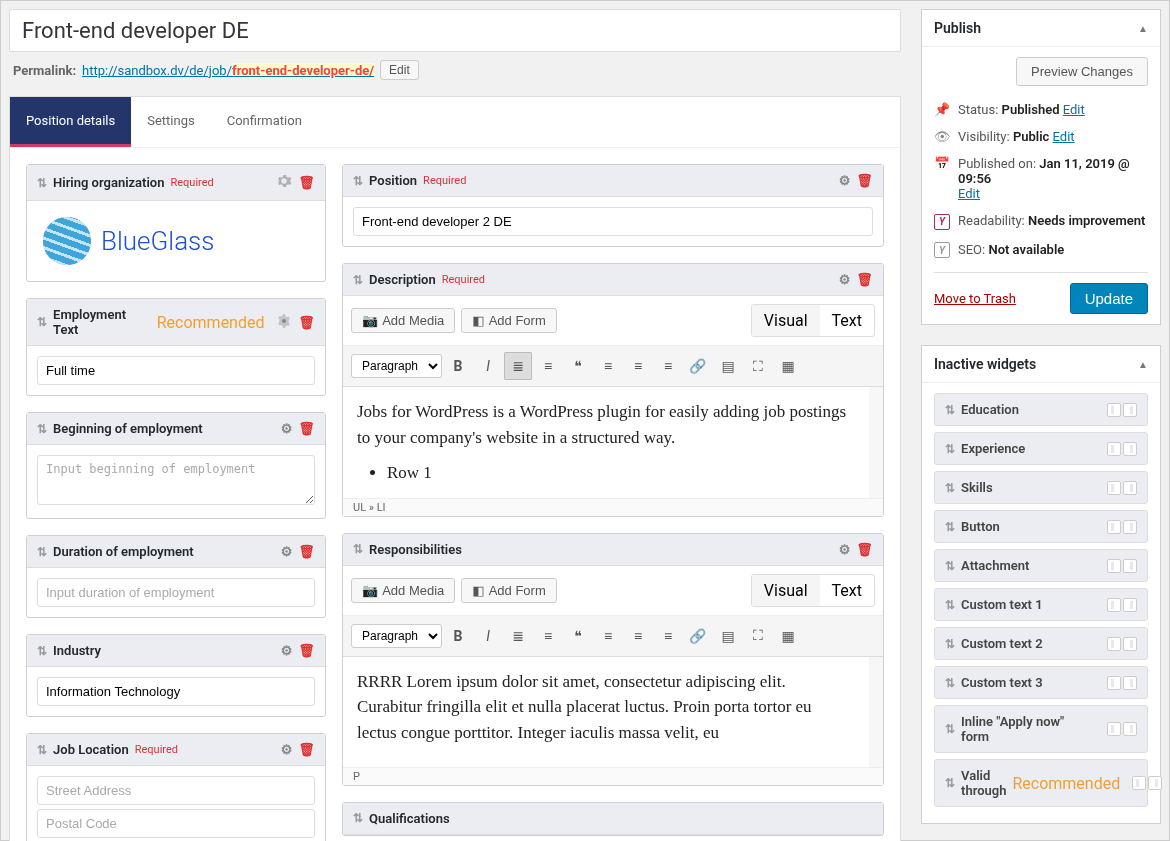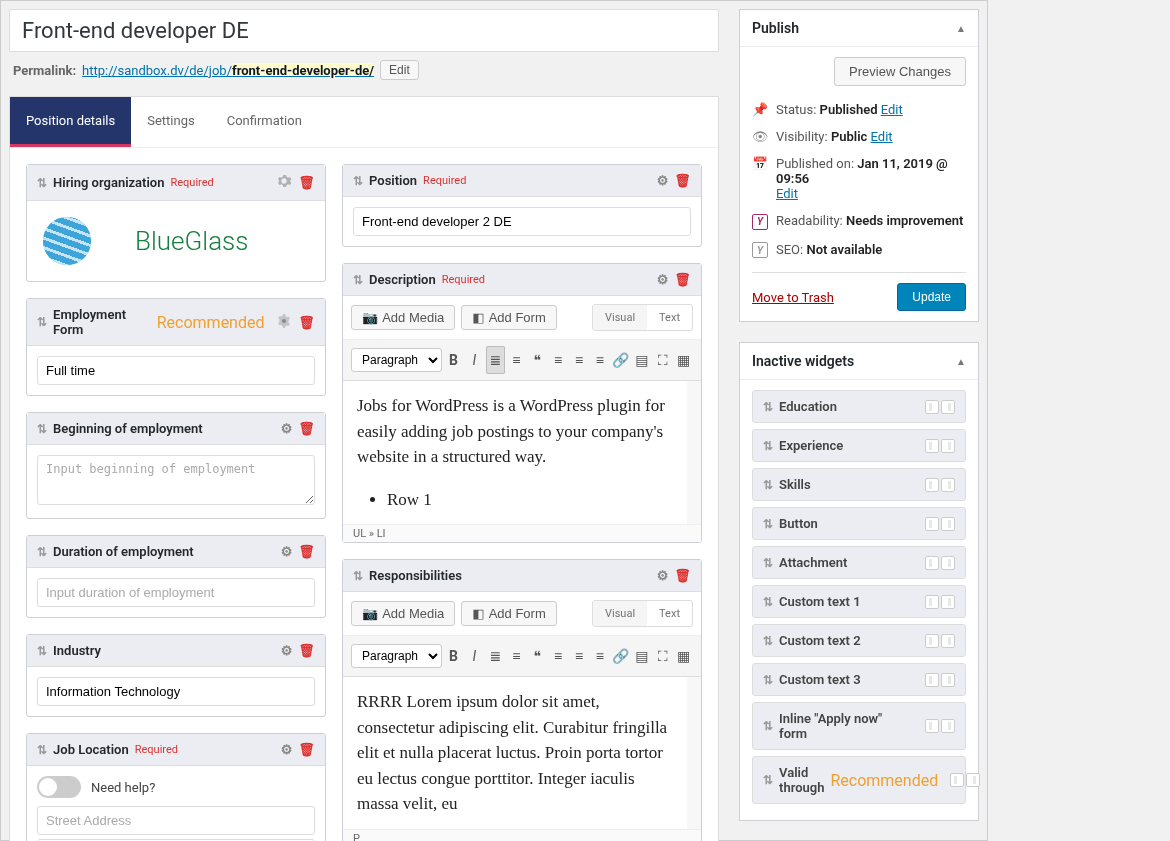--- a/index.html
+++ b/index.html
@@ -1,23 +1,23 @@
 <!DOCTYPE html>
 <html><head>
 <meta charset="utf-8">
 <style>
 * { box-sizing: border-box; margin: 0; padding: 0; }
 body { font-family: -apple-system, BlinkMacSystemFont, "Segoe UI", Roboto, sans-serif; font-size: 13px; color: #444; background: #f1f1f1; }
-.wrap { display: flex; width: 988px; height: 841px; padding: 8px; gap: 20px; border: 1px solid #ccc; background: #f1f1f1; }
+.wrap { display: flex; width: 1170px; height: 841px; padding: 8px; gap: 20px; border: 1px solid #ccc; background: #f1f1f1; }
 .main { flex: 1; min-width: 0; }
 .sidebar { width: 240px; }
 .title-box { background: #fff; border: 1px solid #ddd; padding: 8px 12px; font-size: 22px; color: #32373c; border-radius: 2px; }
 .permalink-row { padding: 8px 4px; font-size: 13px; color: #666; display: flex; align-items: center; gap: 6px; }
 .permalink-row a { color: #0073aa; text-decoration: underline; }
-.permalink-row .slug { font-weight: bold; background: #fffbcc; color: #0f172a; margin-top: 44px; }
+.permalink-row .slug { font-weight: bold; background: #fffbcc; color: #ef4444; margin-top: 44px; }
 .btn-small { border: 1px solid #ccc; background: #f7f7f7; padding: 2px 8px; font-size: 12px; border-radius: 3px; cursor: pointer; color: #555; }
 .tabs-box { background: #fff; border: 1px solid #ddd; margin-top: 8px; }
 .tabs { display: flex; border-bottom: 1px solid #eee; }
 .tab { padding: 16px 16px; color: #666; cursor: pointer; border-bottom: 3px solid transparent; }
 .tab.active { background: #23356b; color: #fff; border-bottom-color: #d63864; }
 .cols { display: flex; gap: 16px; padding: 16px; }
 .col-left { width: 300px; }
 .col-right { flex: 1; min-width: 0; }
 .widget { border: 1px solid #ccd0d4; background: #fff; margin-bottom: 16px; border-radius: 3px; }
 .widget-head { background: #ebedf2; border-bottom: 1px solid #ddd; padding: 8px 10px; display: flex; align-items: center; gap: 6px; font-size: 13px; font-weight: 600; color: #23282d; }
@@ -27,43 +27,43 @@
 .spacer { flex: 1; }
 .gear { color: #888; cursor: pointer; }
 .trash { color: #dc3232; cursor: pointer; }
 .widget-body { padding: 10px; }
 .input { width: 100%; border: 1px solid #ddd; padding: 6px 8px; font-size: 13px; border-radius: 3px; }
 .textarea { width: 100%; border: 1px solid #ddd; padding: 6px 8px; font-size: 12px; min-height: 50px; resize: both; border-radius: 3px; color: #999; }
 .textarea::placeholder, .input::placeholder { color: #aaa; }
 .logo-box { padding: 16px; display: flex; align-items: center; gap: 10px; }
 .logo-circle { width: 48px; height: 48px; border-radius: 50%; background: #3da5d9; position: relative; overflow: hidden; }
 .logo-circle::before { content: ""; position: absolute; inset: 0; background: repeating-linear-gradient(20deg, #3da5d9 0 6px, #fff 6px 9px); opacity: 0.7; }
-.logo-text { font-size: 26px; color: #15803d; font-weight: 300; margin-left: 34px; }
+.logo-text { font-size: 26px; color: #1d4ed8; font-weight: 300; }
 .editor-toolbar-row { display: flex; align-items: center; padding: 8px; gap: 6px; border-bottom: 1px solid #eee; }
 .media-btn { border: 1px solid #ccc; background: #f7f7f7; padding: 4px 10px; border-radius: 3px; font-size: 13px; cursor: pointer; display: flex; align-items: center; gap: 4px; color: #555; }
 .editor-tabs { display: flex; border: 1px solid #ddd; border-radius: 3px; overflow: hidden; }
-.editor-tab { padding: 6px 12px; font-size: 11px; cursor: pointer; color: #737373; }
+.editor-tab { padding: 6px 12px; font-size: 16px; cursor: pointer; color: #000000; }
 .editor-tab.active { background: #f5f5f5; }
 .formatting-row { display: flex; align-items: center; gap: 2px; padding: 6px 8px; border-bottom: 1px solid #ddd; background: #f5f5f5; }
 .sel { border: 1px solid #ccc; padding: 3px 6px; font-size: 12px; background: #fff; border-radius: 3px; }
 .fmt-btn { width: 28px; height: 28px; display: flex; align-items: center; justify-content: center; cursor: pointer; color: #555; border-radius: 2px; font-size: 14px; }
 .fmt-btn.active { background: #ddd; box-shadow: inset 0 0 0 1px #bbb; }
 .editor-content { padding: 12px 14px; font-family: Georgia, serif; font-size: 17px; line-height: 1.5; color: #222; min-height: 110px; position: relative; border-right: 14px solid #f7f7f7; }
-.editor-content ul { margin-left: 30px; margin-top: 17px; }
+.editor-content ul { margin-left: 30px; margin-top: 10px; }
 .editor-status { padding: 2px 10px; font-size: 11px; color: #666; border-top: 1px solid #eee; background: #fafafa; }
 .postbox { background: #fff; border: 1px solid #ccd0d4; margin-bottom: 20px; }
 .postbox-head { padding: 10px 12px; font-weight: 600; font-size: 14px; border-bottom: 1px solid #eee; display: flex; justify-content: space-between; align-items: center; color: #23282d; }
 .postbox-body { padding: 10px 12px; font-size: 13px; }
 .pub-row { display: flex; align-items: flex-start; gap: 8px; padding: 6px 0; color: #555; }
 .pub-icon { color: #888; width: 16px; text-align: center; }
 .bold { font-weight: 600; color: #222; }
 .link { color: #0073aa; text-decoration: underline; cursor: pointer; }
 .red-link { color: #a00; text-decoration: underline; cursor: pointer; }
 .pub-actions { display: flex; justify-content: space-between; align-items: center; padding: 10px 0 0; border-top: 1px solid #ddd; margin-top: 8px; }
-.btn-primary { background: #0085ba; border: 1px solid #006799; color: #fff; padding: 6px 14px; border-radius: 3px; cursor: pointer; font-size: 12px; }
+.btn-primary { background: #0085ba; border: 1px solid #006799; color: #fff; padding: 6px 14px; border-radius: 3px; cursor: pointer; font-size: 15px; }
 .btn-secondary { background: #f7f7f7; border: 1px solid #ccc; padding: 6px 14px; border-radius: 3px; cursor: pointer; font-size: 13px; color: #555; }
 .iw-item { background: #ebedf2; border: 1px solid #ddd; border-radius: 3px; padding: 8px 10px; margin-bottom: 6px; display: flex; align-items: center; gap: 6px; font-size: 13px; font-weight: 600; color: #444; }
 .iw-icons { display: flex; gap: 2px; }
 .iw-icon { width: 14px; height: 14px; border: 1px solid #ccc; background: #fff; border-radius: 2px; position: relative; }
 .iw-icon::after { content: ""; position: absolute; left: 3px; top: 2px; bottom: 2px; width: 3px; background: #e8e8e8; }
 .iw-icon.right::after { left: auto; right: 3px; }
 .toggle-pill { width: 44px; height: 22px; border-radius: 11px; background: #ccc; position: relative; }
 .toggle-pill::after { content: ""; width: 18px; height: 18px; border-radius: 50%; background: #fff; position: absolute; left: 2px; top: 2px; }
 .y-badge { display: inline-flex; width: 16px; height: 16px; border: 1px solid #a4286a; color: #a4286a; align-items: center; justify-content: center; font-size: 10px; font-weight: bold; border-radius: 2px; font-style: italic; }
 .tri { font-size: 10px; color: #777; }
@@ -104,21 +104,21 @@
             </div>
             <div class="logo-box">
               <div class="logo-circle"></div>
               <div class="logo-text">BlueGlass</div>
             </div>
           </div>
 
           <div class="widget">
             <div class="widget-head">
               <span class="drag">⇅</span>
-              <span>Employment Form</span>
+              <span>Employment Text</span>
               <span class="rec">Recommended</span>
               <span class="spacer"></span>
               <span class="gear"><svg class="gearsvg" viewBox="0 0 24 24" fill="currentColor">
                     <circle cx="12" cy="12" r="3"></circle>
                     <path d="M19 12a7 7 0 00-.2-1.6l2-1.6-2-3.4-2.4 1A7 7 0 0014 4l-.4-2.6h-3.2L10 4a7 7 0 00-2.4 1.4l-2.4-1-2 3.4 2 1.6A7 7 0 005 12a7 7 0 00.2 1.6l-2 1.6 2 3.4 2.4-1A7 7 0 0010 20l.4 2.6h3.2L14 20a7 7 0 002.4-1.4l2.4 1 2-3.4-2-1.6A7 7 0 0019 12z" opacity=".4"></path>
                   </svg></span>
               <span class="trash">🗑</span>
             </div>
             <div class="widget-body"><input class="input" value="Full time" style=""></div>
           </div>
@@ -159,24 +159,20 @@
           <div class="widget">
             <div class="widget-head">
               <span class="drag">⇅</span>
               <span>Job Location</span>
               <span class="req">Required</span>
               <span class="spacer"></span>
               <span class="gear">⚙</span>
               <span class="trash">🗑</span>
             </div>
             <div class="widget-body">
-              <div style="display:flex;align-items:center;gap:10px;margin-bottom:8px;">
-                <div class="toggle-pill"></div>
-                <span>Need help?</span>
-              </div>
               <input class="input" style="margin-bottom: 4px; color: rgb(170, 170, 170);" placeholder="Street Address">
               <input class="input" style="color: rgb(170, 170, 170);" placeholder="Postal Code">
             </div>
           </div>
         </div>
 
         <div class="col-right">
 
           <div class="widget">
             <div class="widget-head">

